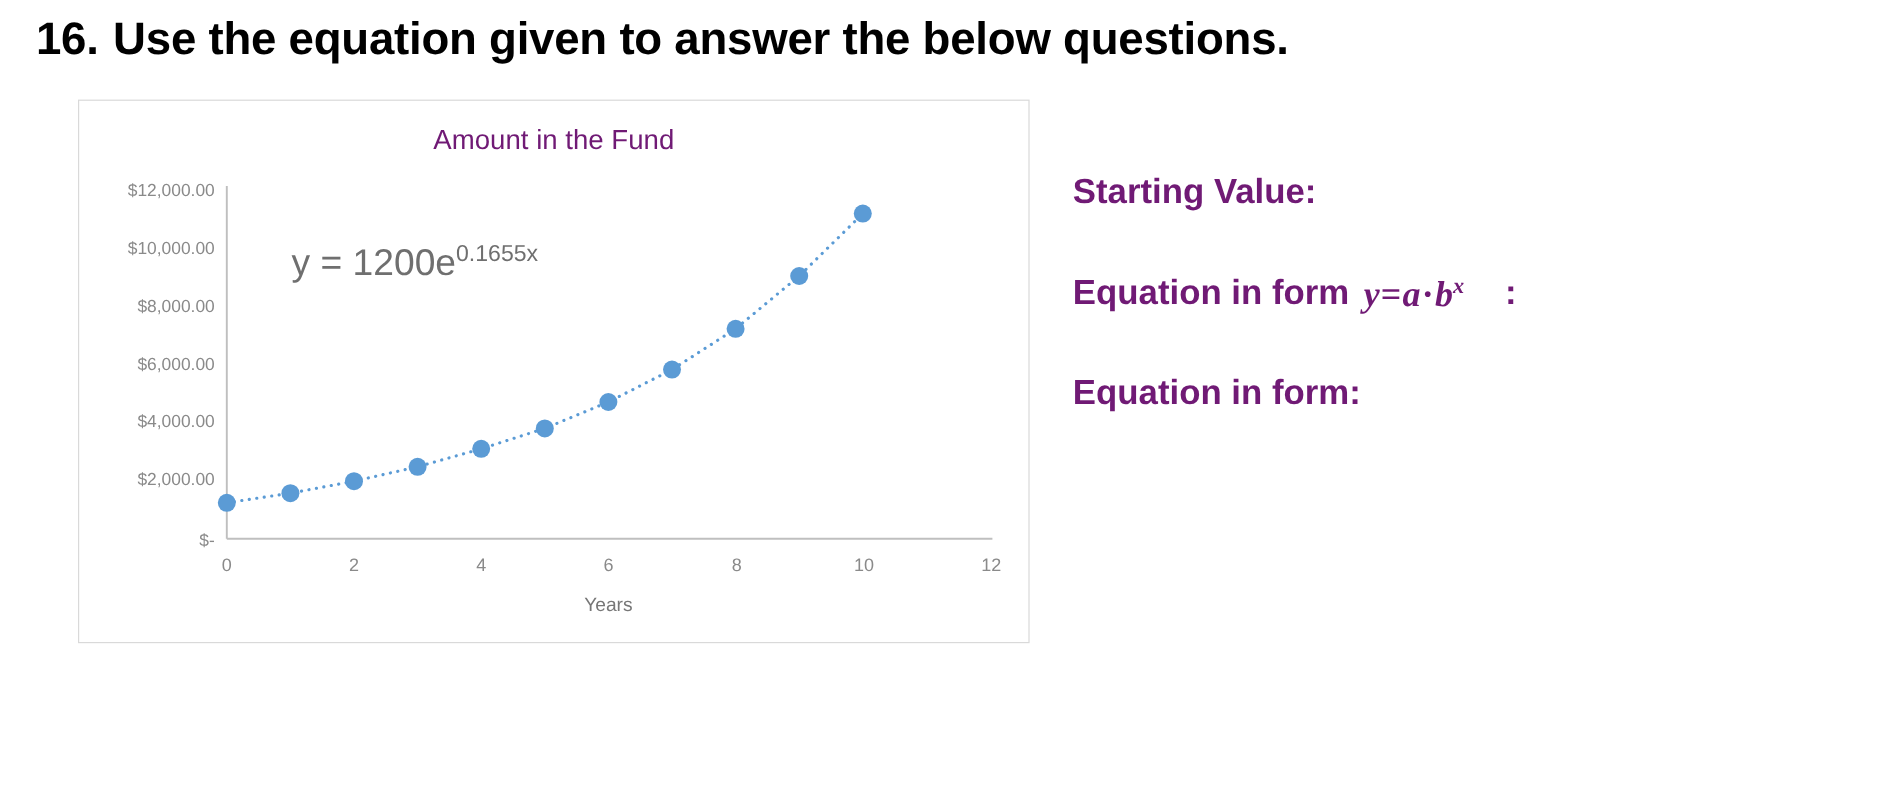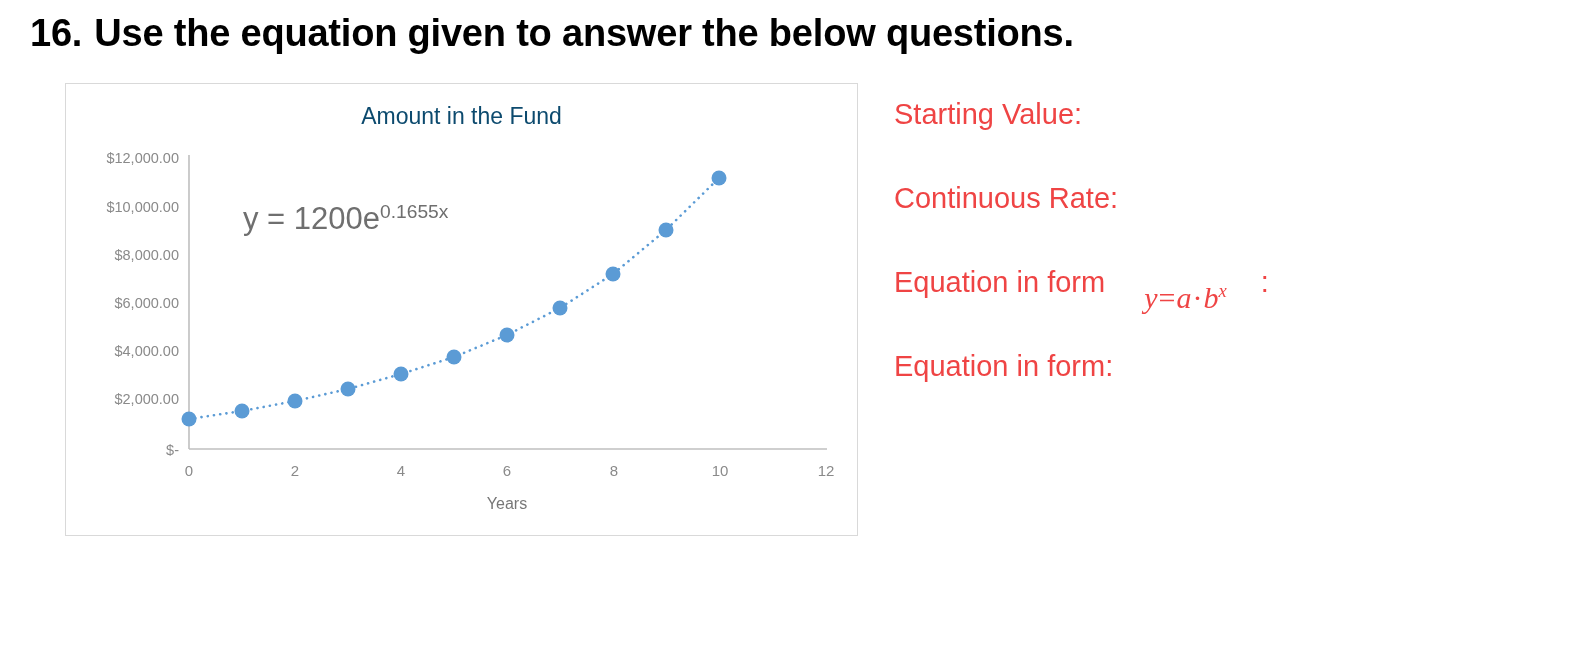--- a/index.html
+++ b/index.html
@@ -40,21 +40,21 @@
     background: #ffffff;
     box-sizing: border-box;
   }
   #chart-title {
     position: absolute;
     left: 0;
     top: 19px;
     width: 100%;
     text-align: center;
     font-size: 23px;
-    color: #0c4a6e;
+    color: #701a75;
     font-family: "Liberation Sans", sans-serif;
   }
   #chart-svg {
     position: absolute;
     left: 0;
     top: 0;
   }
   #equation-annotation {
     position: absolute;
     left: 177px;
@@ -87,37 +87,37 @@
 
   
   #answer-column {
     position: absolute;
     left: 894px;
     top: 95px;
     width: 640px;
   }
   .answer-row {
     font-size: 29px;
-    font-weight: 400;
-    color: #ef4444;
+    font-weight: 700;
+    color: #701a75;
     height: 84px;
     line-height: 38px;
     white-space: nowrap;
     display: flex;
-    align-items: flex-start;
+    align-items: flex-end;
   }
   .answer-row .lbl { display: inline-block; }
   .mathform {
     font-family: "Liberation Serif", serif;
     font-style: italic;
     font-size: 30px;
-    margin-left: 39px;
+    margin-left: 12px;
     margin-right: 34px;
     position: relative;
-    top: 16px;
+    top: 2px;
     white-space: nowrap;
   }
   .mathform .op { font-style: normal; padding: 0 1px; }
   .mathform sup {
     font-size: 0.62em;
     vertical-align: super;
     line-height: 0;
   }
   .mathform sub {
     font-size: 0.62em;
@@ -191,23 +191,20 @@
     <span>y = 1200e</span><sup>0.1655x</sup>
   </div>
 </div>
 
 <div id="answer-column">
 
   <div class="answer-row">
     <span class="lbl">Starting Value:</span>
   </div>
 
-  <div class="answer-row">
-    <span class="lbl">Continuous Rate:</span>
-  </div>
 
 
 
   <div class="answer-row">
     <span class="lbl">Equation in form</span>
     <span class="mathform">y<span class="op">=</span>a<span class="op">·</span>b<sup>x</sup></span>
     <span class="colon">:</span>
   </div>
 
   <div class="answer-row">

